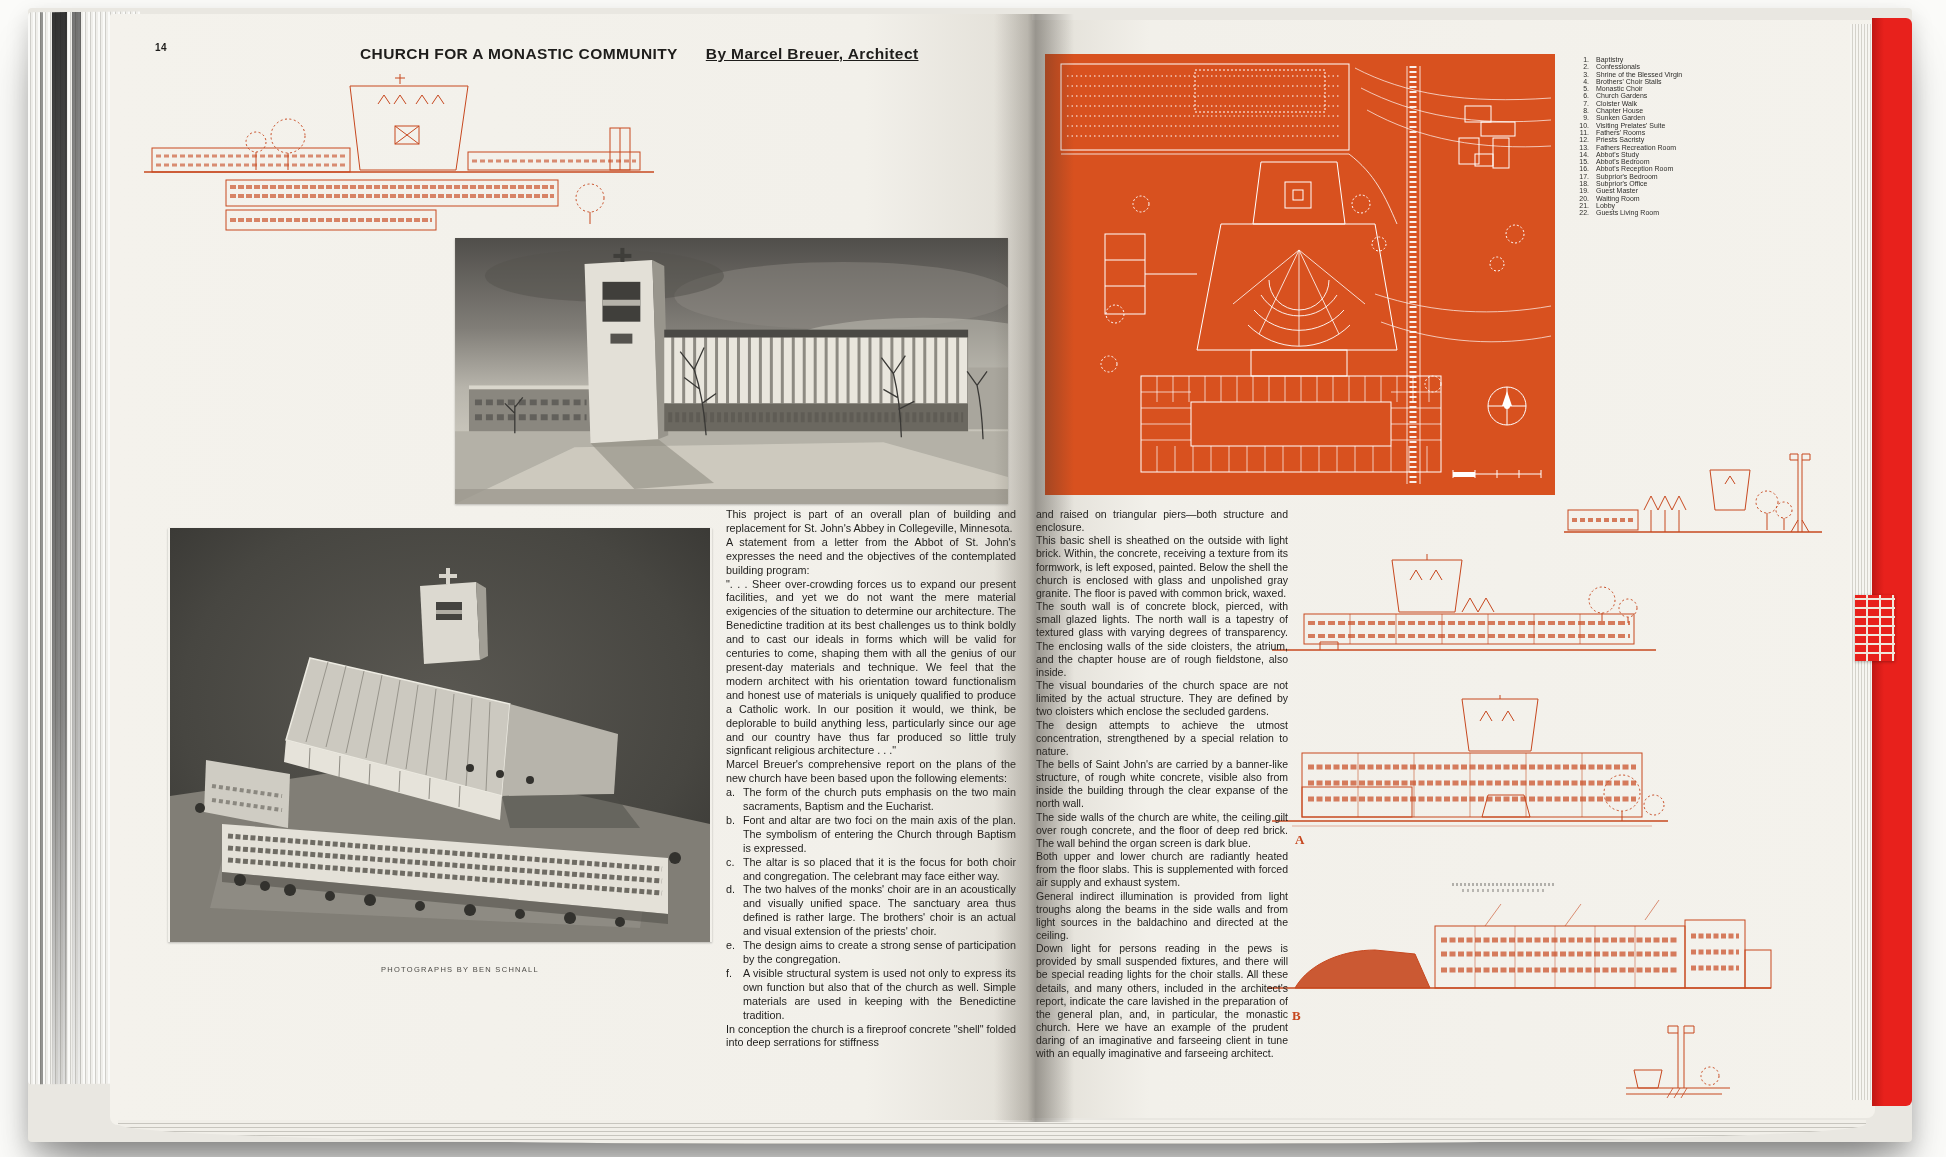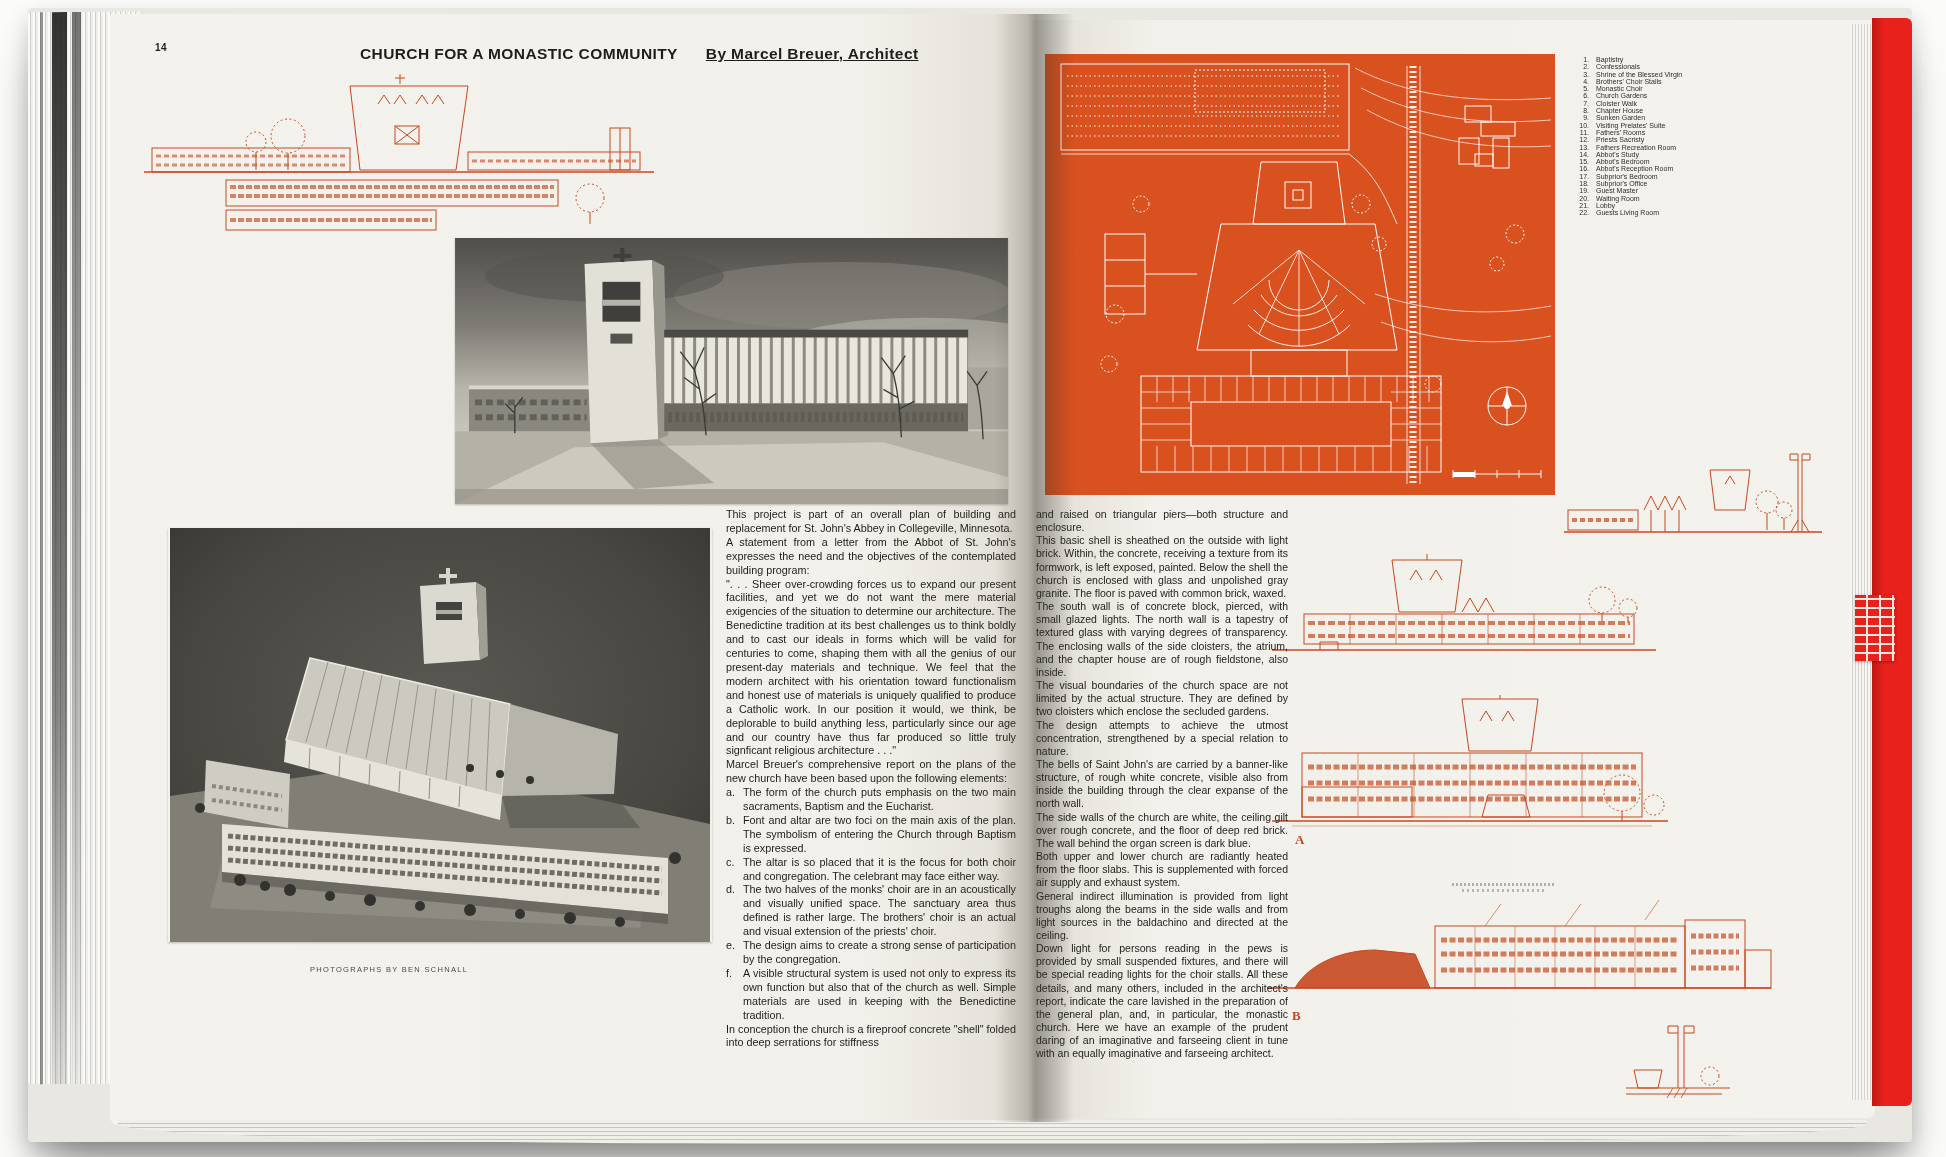--- a/index.html
+++ b/index.html
@@ -35,21 +35,21 @@
   
   .pageno{position:absolute;font-size:10px;font-weight:bold;letter-spacing:.5px;}
   .title-row{position:absolute;white-space:nowrap;font-weight:bold;font-size:15.5px;letter-spacing:.4px;}
   .title-row .byline{margin-left:28px;text-decoration:underline;}
   .article{position:absolute;text-align:justify;}
   .col-left{left:616px;top:494px;width:290px;height:620px;font-size:10.8px;line-height:13.9px;}
   .col-right{left:4px;top:488px;width:252px;height:622px;font-size:10.5px;line-height:13.15px;z-index:3;}
   .article .para{margin:0;}
   .article .li{position:relative;padding-left:17px;margin:0;}
   .article .li .m{position:absolute;left:0;top:0;}
-  .photo-caption{position:absolute;left:200px;top:951px;width:300px;
+  .photo-caption{position:absolute;left:200px;top:951px;width:300px;text-align:center;
       font-size:7.5px;letter-spacing:1.3px;color:#4c4a46;}
   .legend{position:absolute;left:540px;top:36px;width:225px;font-size:7px;line-height:7.3px;color:#2e2d2a;}
   .legend .row{display:grid;grid-template-columns:17px 1fr;column-gap:7px;}
   .legend .num{text-align:right;}
   .elev-label{position:absolute;font-family:"Liberation Serif",serif;font-weight:bold;font-size:13px;
       color:var(--ink-red,#c7481f);}
   
   .redline{color:var(--ink-red,#c7481f);position:absolute;}
   .redline svg{display:block;width:100%;height:100%;}
   .photo{position:absolute;box-shadow:0 1px 2px rgba(0,0,0,.25);}

